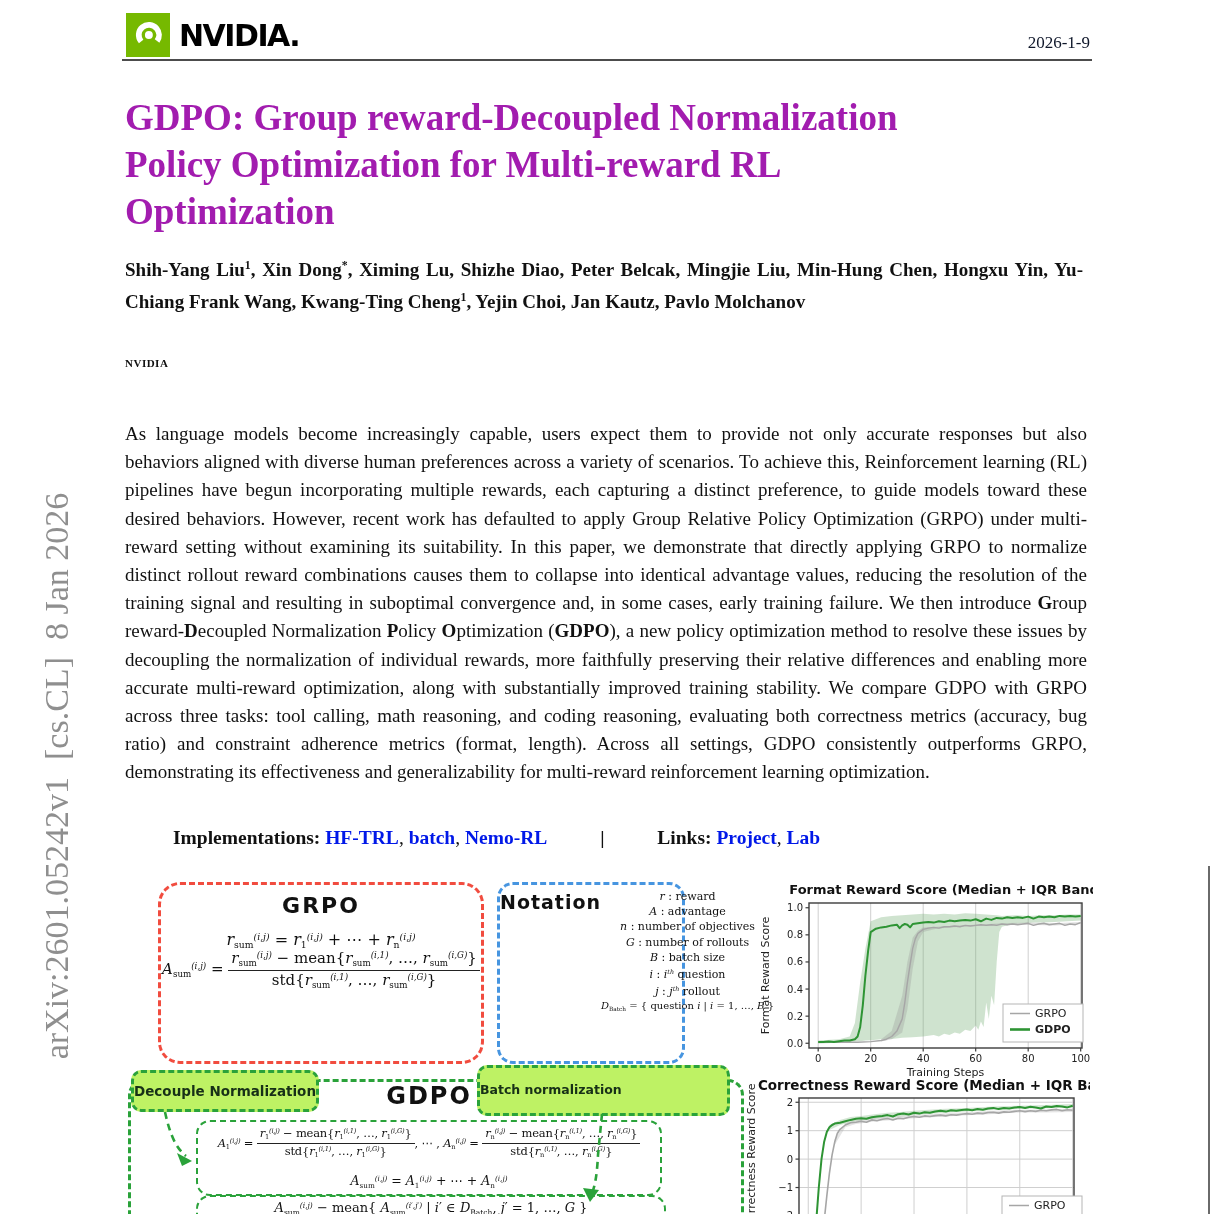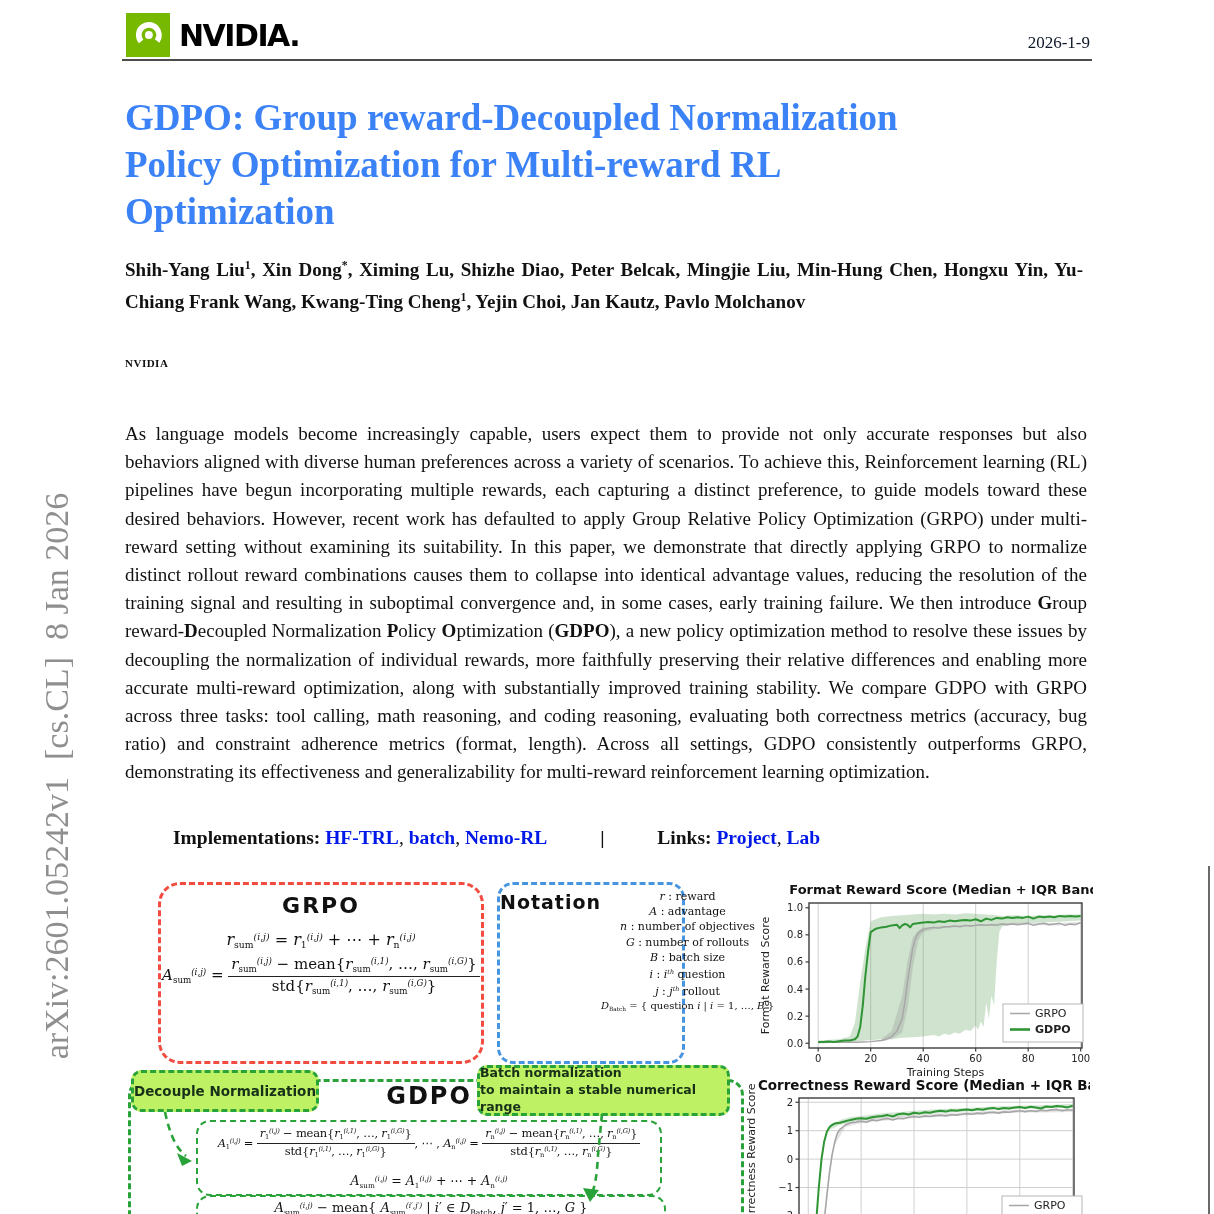--- a/index.html
+++ b/index.html
@@ -11,21 +11,21 @@
     font-family:"Liberation Serif",serif;}
   
   .logo-wrap{position:absolute;left:126px;top:13px;display:flex;align-items:center;gap:9px;}
   .logo-mark{width:44px;height:44px;display:block;}
   .logo-text{font-family:"DejaVu Sans",sans-serif;font-weight:bold;font-size:30px;
     letter-spacing:-1.5px;color:#000;}
   .header-date{position:absolute;top:33px;right:124px;font-size:17px;color:#0f172a;}
   .header-rule{position:absolute;left:122px;top:59px;width:970px;height:2px;background:#4c4c4c;}
   
   .paper-title{position:absolute;left:125px;top:88px;width:960px;font-size:37px;font-weight:bold;
-    color:#3b82f6;line-height:47px;margin-top:6px;}
+    color:#a21caf;line-height:47px;margin-top:6px;}
   .authors{position:absolute;left:125px;top:252px;width:958px;font-size:19px;font-weight:bold;
     line-height:28px;text-align:justify;}
   .authors sup{font-size:.62em;}
   .affiliation{position:absolute;left:125px;top:357px;font-size:11px;font-weight:bold;letter-spacing:.5px;}
   .abstract{position:absolute;left:125px;top:420px;width:962px;font-size:19px;line-height:28.2px;
     text-align:justify;}
   .impl-line{position:absolute;left:125px;top:827px;font-size:19.5px;}
   .impl-line .lbl{font-weight:bold;margin-left:48px;}
   .impl-line a{color:#0018e8;text-decoration:none;font-weight:bold;}
   
@@ -34,21 +34,21 @@
   .f i{font-style:italic;}
   .f sub{font-size:.58em;vertical-align:-.35em;font-style:normal;}
   .f sup{font-size:.58em;vertical-align:.55em;font-style:italic;}
   .frac{display:inline-block;vertical-align:middle;text-align:center;line-height:1.18;}
   .frac .num{display:block;border-bottom:1.3px solid #222;padding:0 3px 1px;}
   .frac .den{display:block;padding-top:1px;}
   .grpo-box{position:absolute;left:158px;top:882px;width:320px;height:176px;
     border:3px dashed #f14c3f;border-radius:22px;display:flex;flex-direction:column;align-items:center;}
   .grpo-box .box-title{margin-top:8px;font-size:22px;letter-spacing:2px;}
   .grpo-l1{margin-top:12px;font-size:16px;}
-  .grpo-l2{margin-top:6px;font-size:15px;}
+  .grpo-l2{font-size:15px;}
   .notation-box{position:absolute;left:497px;top:882px;width:182px;height:176px;
     border:3px dashed #4795e0;border-radius:16px;display:flex;align-items:flex-start;}
   .notation-box .box-title{margin-top:6px;font-size:19px;letter-spacing:1px;}
   .nrow{font-size:11px;line-height:15.2px;text-align:center;}
   .nrow:last-child{font-size:10px;}
   .notation-rows{margin-top:4px;}
   
   .gdpo-outer{position:absolute;left:128px;top:1079px;width:610px;height:150px;
     border:3px dashed #2aa23a;border-bottom:none;border-radius:16px 16px 0 0;}
   .glabel{position:absolute;background:#bef264;border:3px dashed #2aa23a;border-radius:10px;
@@ -120,21 +120,20 @@
     <div class="nrow f"><i>D</i><sub>Batch</sub> = { question <i>i</i> | <i>i</i> = 1, …, <i>B</i> }</div>
   </div>
 </div>
 
 <div class="gdpo-outer"></div>
 <div class="glabel decouple hand">
   <span>Decouple Normalization</span>
 </div>
 <div class="glabel batch hand">
   <span>Batch normalization</span>
-  <span>to maintain a stable numerical range</span>
 </div>
 <div class="gdpo-title hand">GDPO</div>
 <div class="gdpo-box1">
   <div class="r1 f"><i>A</i><sub>1</sub><sup>(i,j)</sup> = <span class="frac"><span class="num"><i>r</i><sub>1</sub><sup>(i,j)</sup> − mean{<i>r</i><sub>1</sub><sup>(i,1)</sup>, …, <i>r</i><sub>1</sub><sup>(i,G)</sup>}</span><span class="den">std{<i>r</i><sub>1</sub><sup>(i,1)</sup>, …, <i>r</i><sub>1</sub><sup>(i,G)</sup>}</span></span>, ⋯ , <i>A</i><sub>n</sub><sup>(i,j)</sup> = <span class="frac"><span class="num"><i>r</i><sub>n</sub><sup>(i,j)</sup> − mean{<i>r</i><sub>n</sub><sup>(i,1)</sup>, …, <i>r</i><sub>n</sub><sup>(i,G)</sup>}</span><span class="den">std{<i>r</i><sub>n</sub><sup>(i,1)</sup>, …, <i>r</i><sub>n</sub><sup>(i,G)</sup>}</span></span></div>
   <div class="r2 f"><i>A</i><sub>sum</sub><sup>(i,j)</sup> = <i>A</i><sub>1</sub><sup>(i,j)</sup> + ⋯ + <i>A</i><sub>n</sub><sup>(i,j)</sup></div>
 </div>
 <div class="gdpo-box2">
   <div class="r1 f"><i>A</i><sub>sum</sub><sup>(i,j)</sup> − mean{ <i>A</i><sub>sum</sub><sup>(i′,j′)</sup> | <i>i</i>′ ∈ <i>D</i><sub>Batch</sub>, <i>j</i>′ = 1, …, <i>G</i> }</div>
 </div>
 

